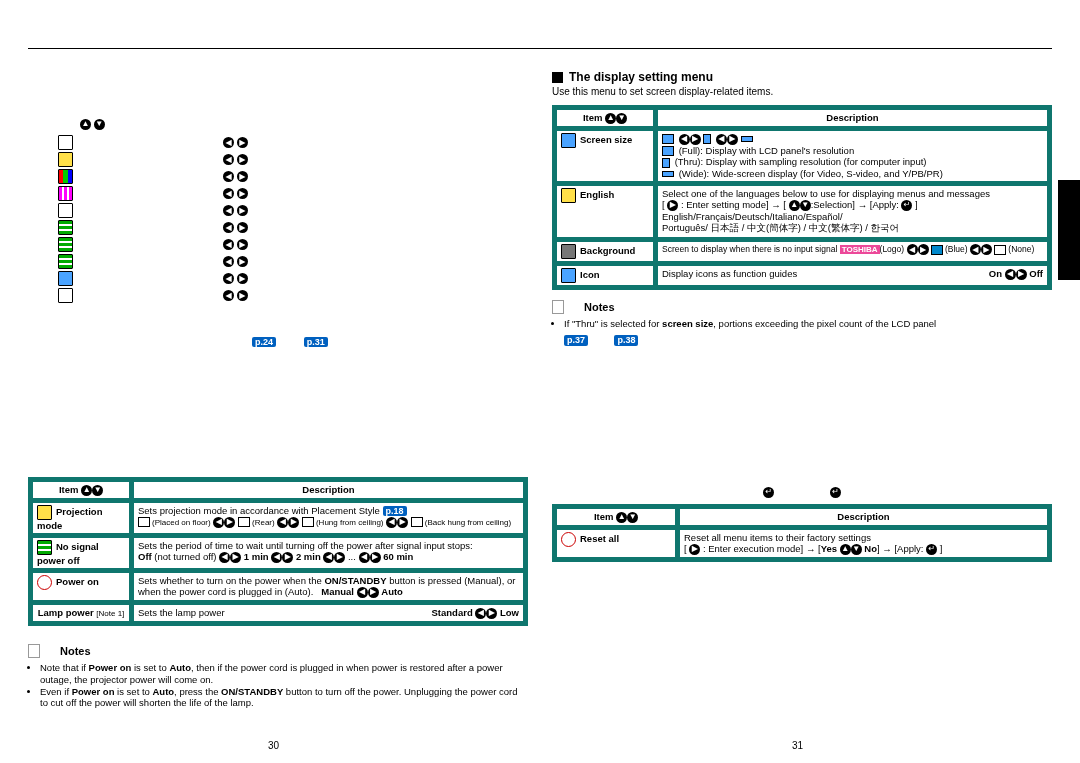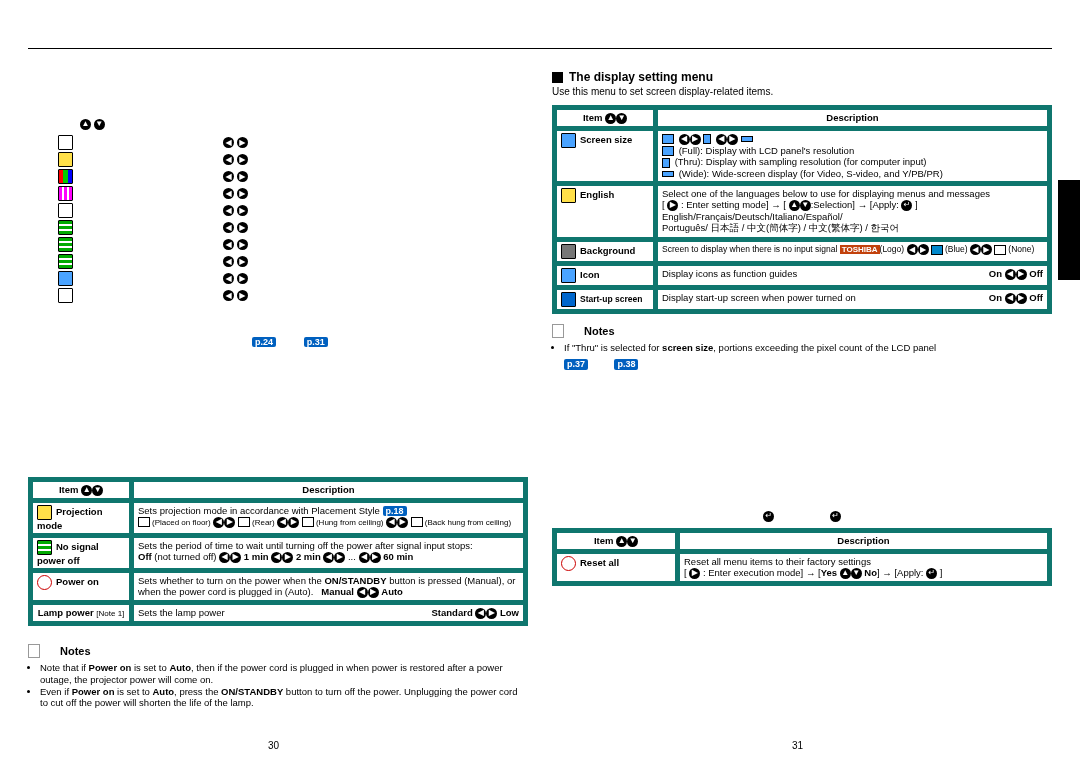--- a/index.html
+++ b/index.html
@@ -251,32 +251,26 @@
           <span>Select one of the languages below to use for displaying menus and messages</span><br>
           [ <span class="arrow-circ">▶</span> : Enter setting mode] → [ <span class="arrow-circ">▲</span><span class="arrow-circ">▼</span>:Selection] → [Apply: <span class="ret">↵</span> ]<br>
           <span>English/Français/Deutsch/Italiano/Español/</span><br>
           <span>Português/ 日本語 / 中文(簡体字) / 中文(繁体字) / 한국어</span>
         </td>
       </tr>
       <tr>
         <td class="itemcol"><span class="tiny-ic" style="background:#777;"></span><span>Background</span></td>
         <td style="font-size:8.5px;">
           <span>Screen to display when there is no input signal</span>
-          <span style="background:#c2410c;color:#fff;font-weight:bold;padding:0 2px;font-size:8px;">TOSHIBA</span><span>(Logo)</span> <span class="arrow-circ">◀</span><span class="arrow-circ">▶</span> <span class="icon-tiny" style="background:#08c;"></span><span>(Blue)</span> <span class="arrow-circ">◀</span><span class="arrow-circ">▶</span> <span class="icon-tiny"></span><span>(None)</span>
+          <span style="background:#ec4899;color:#fff;font-weight:bold;padding:0 2px;font-size:8px;">TOSHIBA</span><span>(Logo)</span> <span class="arrow-circ">◀</span><span class="arrow-circ">▶</span> <span class="icon-tiny" style="background:#08c;"></span><span>(Blue)</span> <span class="arrow-circ">◀</span><span class="arrow-circ">▶</span> <span class="icon-tiny"></span><span>(None)</span>
         </td>
       </tr>
       <tr>
         <td class="itemcol"><span class="tiny-ic b"></span><span>Icon</span></td>
         <td><span>Display icons as function guides</span>
-          <span style="float:right;"><b>On</b> <span class="arrow-circ">◀</span><span class="arrow-circ">▶</span> <b>Off</b></span>
-        </td>
-      </tr>
-      <tr>
-        <td class="itemcol"><span class="tiny-ic" style="background:#06c;"></span><span style="font-size:8.5px;">Start-up screen</span></td>
-        <td><span>Display start-up screen when power turned on</span>
           <span style="float:right;"><b>On</b> <span class="arrow-circ">◀</span><span class="arrow-circ">▶</span> <b>Off</b></span>
         </td>
       </tr>
     </tbody>
       </table>
 
     <div class="notes-hd" style="margin-top:10px;">
       <span class="nicon"></span>
       <span>Notes</span>
     </div>

